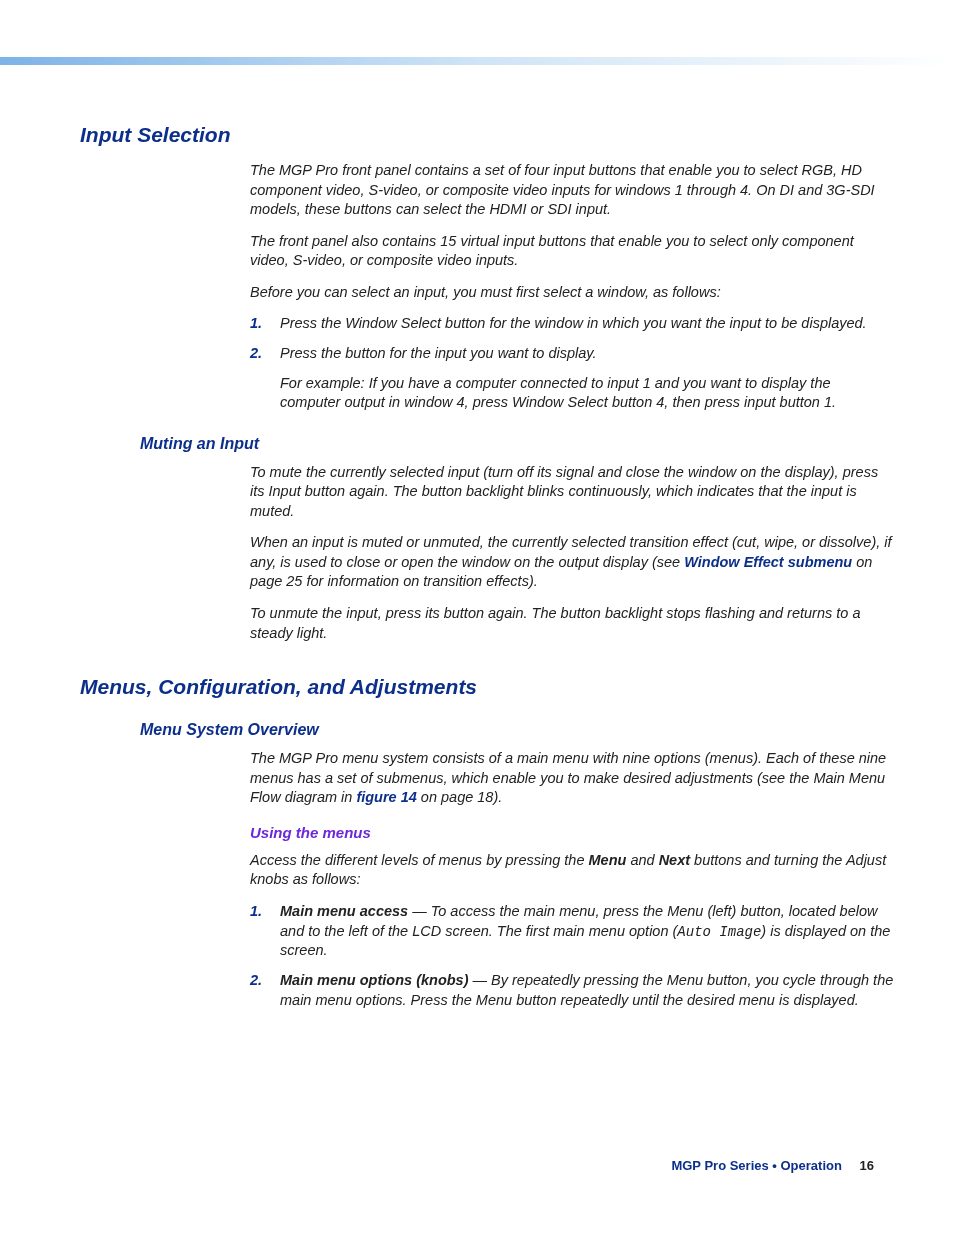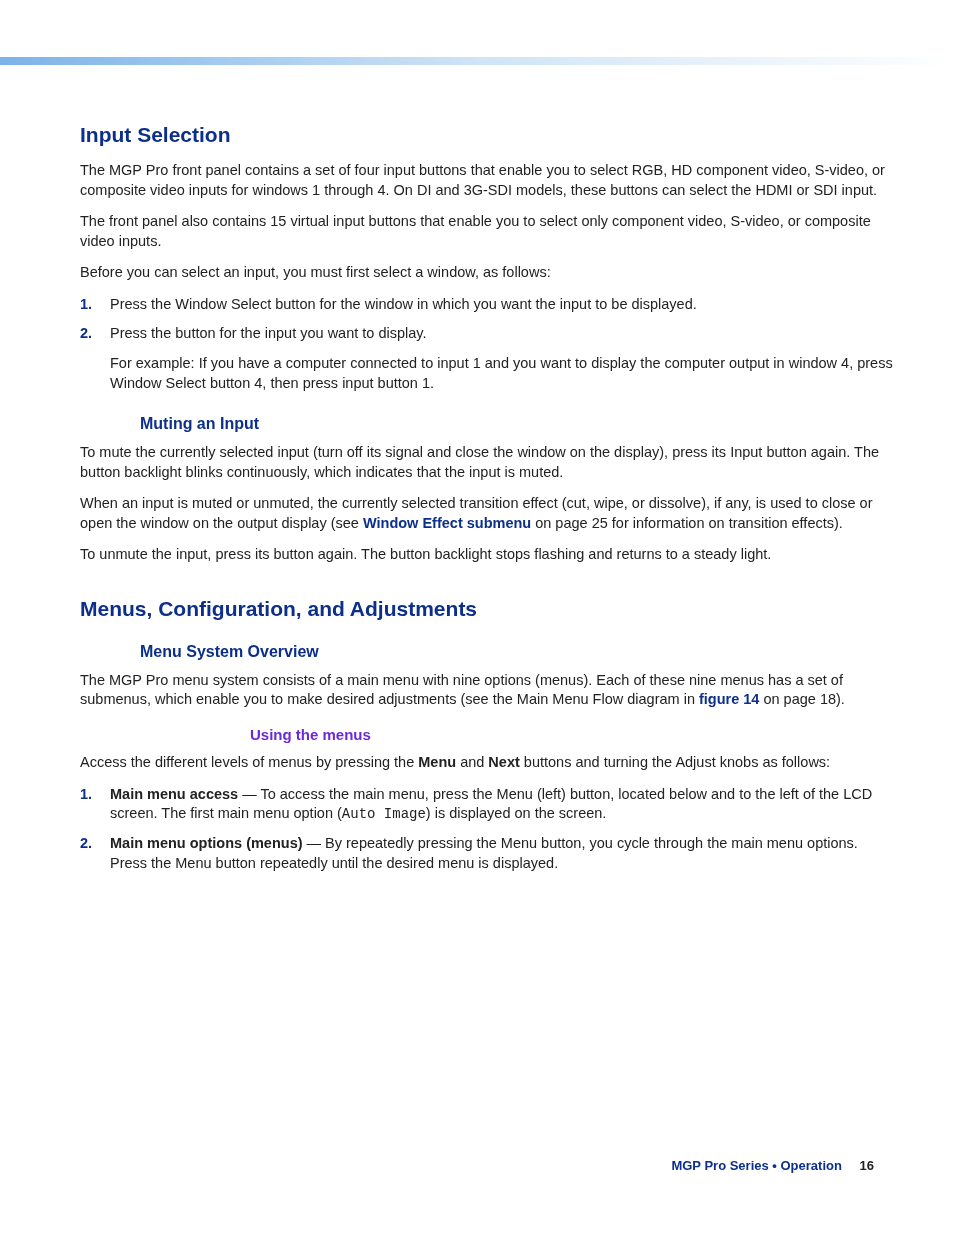--- a/index.html
+++ b/index.html
@@ -11,20 +11,21 @@
     position: relative;
     color: #222;
   }
   .top-bar {
     height: 8px;
     background: linear-gradient(to right, #7db3e8 0%, #cfe4f6 50%, #ffffff 100%);
     margin-top: 57px;
   }
   .content {
     padding: 48px 60px 0 80px;
+    font-style: italic;
   }
   .h1 {
     color: #0b2f8a;
     font-size: 21px;
     font-weight: bold;
     margin-bottom: 14px;
     margin-top: 10px;
   }
   .h2 {
     color: #0b2f8a;
@@ -36,20 +37,21 @@
   }
   .h3 {
     color: #6d28d9;
     font-size: 15px;
     font-weight: bold;
     margin-top: 16px;
     margin-bottom: 10px;
     margin-left: 170px;
   }
   .body-block {
+    margin-left: 170px;
   }
   p {
     font-size: 14.5px;
     line-height: 1.35;
     margin-bottom: 12px;
     color: #222;
   }
   ol {
     list-style: none;
     padding-left: 0;
@@ -140,21 +142,21 @@
     <p>
       <span>Access the different levels of menus by pressing the </span><span class="b">Menu</span><span> and </span><span class="b">Next</span><span> buttons and turning the Adjust knobs as follows:</span>
     </p>
     <ol>
       <li>
         <span class="num">1.</span>
         <span class="b">Main menu access</span><span> — To access the main menu, press the Menu (left) button, located below and to the left of the LCD screen. The first main menu option (</span><span class="mono">Auto Image</span><span>) is displayed on the screen.</span>
       </li>
       <li>
         <span class="num">2.</span>
-        <span class="b">Main menu options (menus)</span><span> — By repeatedly pressing the Menu button, you cycle through the main menu options. Press the Menu button repeatedly until the desired menu is displayed.</span>
+        <span class="b">Main menu options (knobs)</span><span> — By repeatedly pressing the Menu button, you cycle through the main menu options. Press the Menu button repeatedly until the desired menu is displayed.</span>
       </li>
     </ol>
   </div>
 
 </div>
 
 <div class="footer">
   <span class="title">MGP Pro Series • Operation</span>
   <span class="pg">16</span>
 </div>

